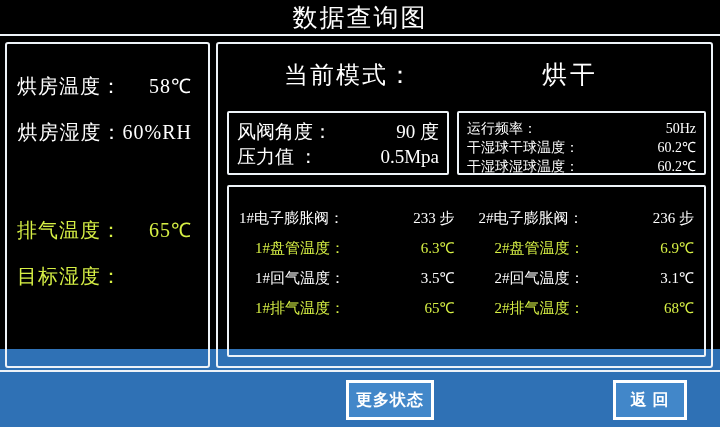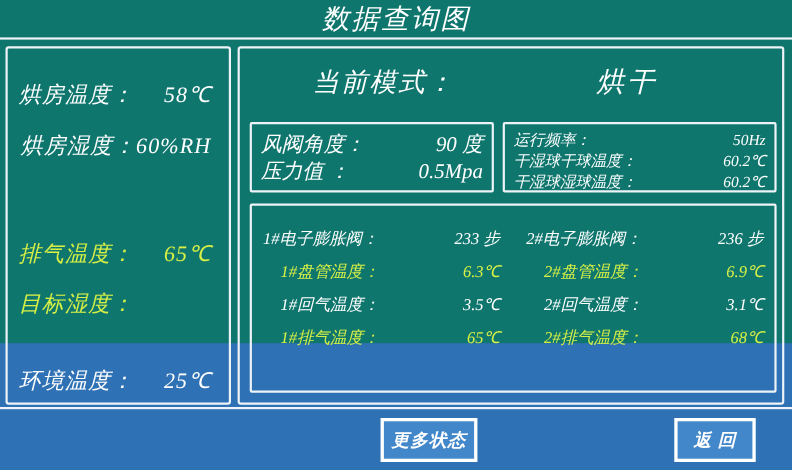--- a/index.html
+++ b/index.html
@@ -12,23 +12,22 @@
     height: 427px;
     overflow: hidden;
     font-family: "Liberation Serif", "DejaVu Serif", serif;
     color: #ffffff;
     position: relative;
     -webkit-font-smoothing: antialiased;
   }
   #screen {
     position: absolute;
     left: 0; top: 0;
-    width: 720px; height: 312px;
-    background: #0f766e;
-    font-style: italic;
+    width: 720px; height: 349px;
+    background: #000000;
   }
 
   
   .titlebar {
     position: absolute;
     left: 0; top: 0;
     width: 720px; height: 36px;
     display: flex;
     align-items: center;
     justify-content: center;
@@ -210,24 +209,20 @@
       <span class="lbl white">烘房湿度：</span>
       <span class="val white">60%RH</span>
     </div>
     <div class="lrow r2">
       <span class="lbl lime">排气温度：</span>
       <span class="val lime">65℃</span>
     </div>
     <div class="lrow r3">
       <span class="lbl lime">目标湿度：</span>
     </div>
-    <div class="lrow r4">
-      <span class="lbl white">环境温度：</span>
-      <span class="val white">25℃</span>
-    </div>
   </div>
 
   <div class="right-panel">
 
     <div class="mode-line">
       <span class="mode-label">当前模式：</span>
       <span class="mode-value">烘干</span>
     </div>
 
     <div class="box box-left">

